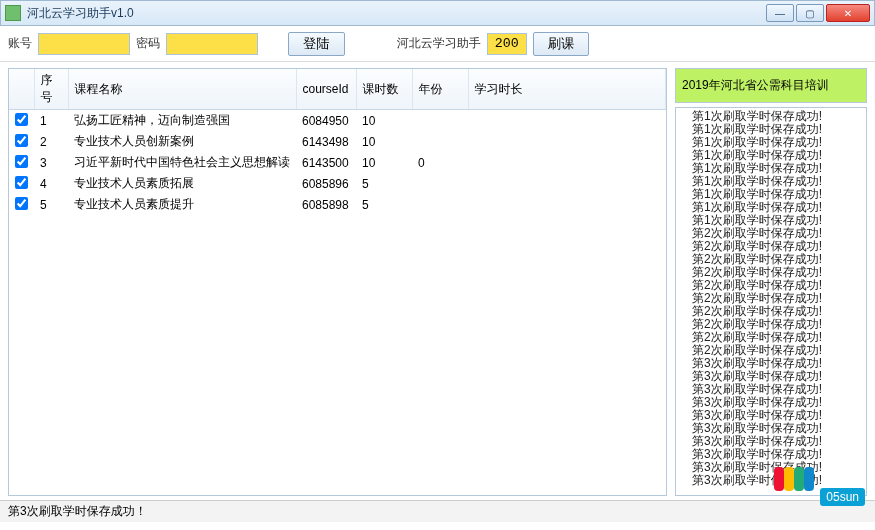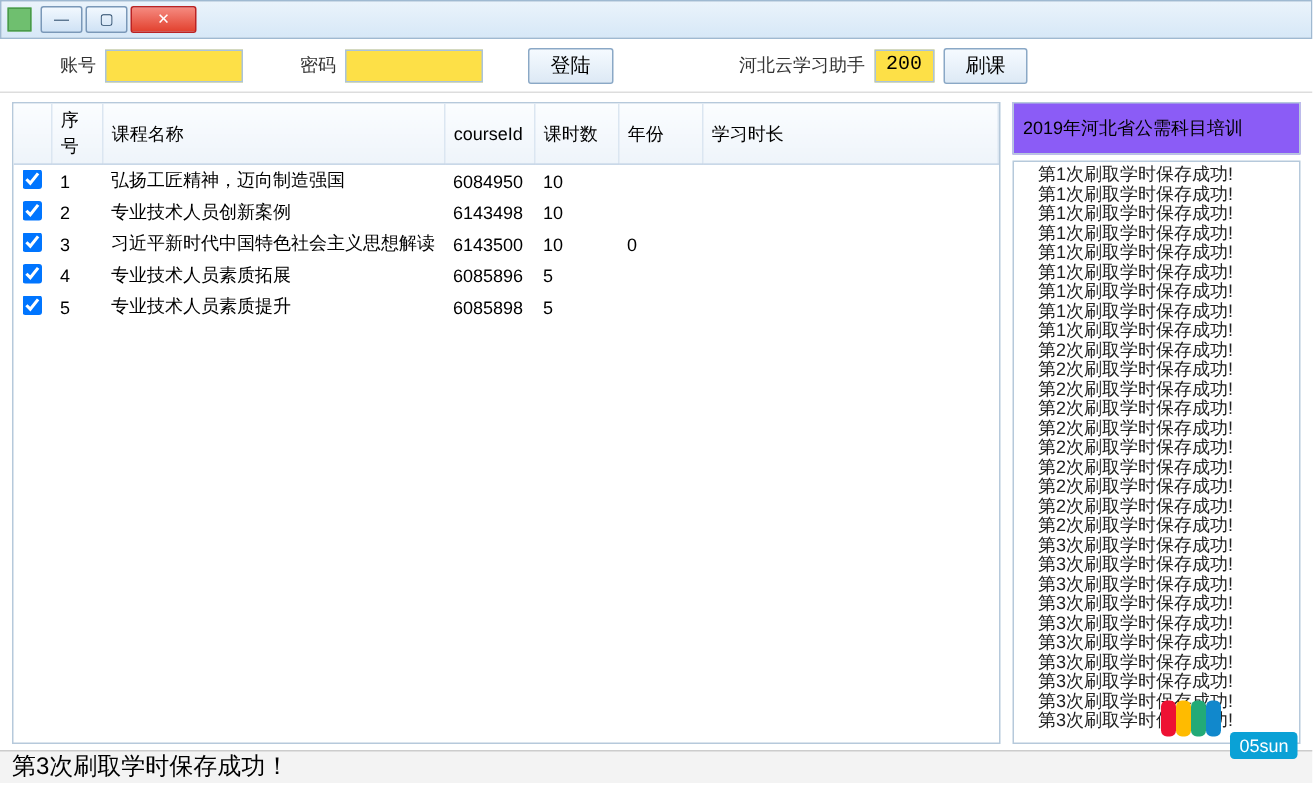--- a/index.html
+++ b/index.html
@@ -4,45 +4,46 @@
 <style>
 * { margin: 0; padding: 0; box-sizing: border-box; }
 body { font-family: "Microsoft YaHei", SimSun, sans-serif; font-size: 12px; background: #fff; width: 875px; height: 530px; overflow: hidden; position: relative; }
 .titlebar { height: 26px; background: linear-gradient(#eaf3fb, #d7e8f7); border: 1px solid #9fb9d1; display: flex; align-items: center; padding: 0 4px; }
 .titlebar .app-icon { width: 16px; height: 16px; background: #6fbf6f; border: 1px solid #4a9a4a; display:inline-block; margin-right:6px; }
 .titlebar .title-text { flex: 1; color: #1a3a5a; font-size: 12px; }
 .winbtns { display: flex; gap: 2px; }
 .winbtn { width: 28px; height: 18px; border: 1px solid #7a98b8; background: linear-gradient(#f2f8fe,#cfe2f5); border-radius: 2px; display:flex; align-items:center; justify-content:center; font-size:10px; color:#2a4a6a; }
 .winbtn.close { background: linear-gradient(#f58a80,#e2412e); border-color:#b22; color:#fff; width:44px; }
 .toolbar { height: 36px; display:flex; align-items:center; padding: 0 8px; gap:6px; border-bottom:1px solid #ddd; }
-.lbl { color:#333;margin-left:32px; }
+.lbl { color:#333; }
 .txt { border:1px solid #a9c3dc; height:22px; width:92px; padding:0 4px; background:#fde047;font-family:Liberation Mono, monospace; }
 .txt.small { width:40px; text-align:center; }
 .btn { height:24px; padding:0 14px; border:1px solid #8aa8c6; background:linear-gradient(#f5faff,#dde9f5); border-radius:2px; cursor:pointer; }
 .credit { color:#333; margin-left:auto; padding-left:6px; }
 .main { display:flex; height: 438px; padding: 6px 8px 4px 8px; gap:8px; }
 .leftpane { flex:1; border:1px solid #b6c9db; position:relative; overflow:hidden; background:#fff; }
 .tbl { width:100%; border-collapse:collapse; font-size:12px; }
 .tbl th { text-align:left; font-weight:normal; background:linear-gradient(#fbfdff,#eef4fa); border-bottom:1px solid #c9d8e8; border-right:1px solid #dbe6f1; padding:3px 6px; height:20px; }
 .tbl td { padding:2px 6px; height:18px; white-space:nowrap; }
 .tbl td.chk { width:18px; text-align:center; }
 .rightcol { width:192px; display:flex; flex-direction:column; gap:4px; }
-.groupbox { border:1px solid #b6c9db; padding:8px 6px; background:#8b5cf6; }
+.groupbox { border:1px solid #b6c9db; padding:8px 6px; background:#bef264; }
 .logbox { flex:1; border:1px solid #b6c9db; background:#fff; padding:2px 16px; overflow:hidden; line-height:13px; font-size:12px; color:#222; }
-.statusbar { height:22px; border-top:1px solid #ccc; background:#f3f3f3; padding:2px 8px; font-size:16px; display:flex; align-items:center; }
+.statusbar { height:22px; border-top:1px solid #ccc; background:#f3f3f3; padding:2px 8px; font-size:12px; display:flex; align-items:center; }
 .watermark { position:absolute; right:10px; bottom:24px; display:flex; align-items:center; gap:6px; font-size:20px; color:#555; font-style:italic; }
 .wm-logo { display:flex; }
 .wm-logo span { width:10px; height:24px; border-radius:4px; }
 .tag05 { background:#0aa1d6; color:#fff; padding:2px 6px; border-radius:3px; font-size:12px; font-style:normal;margin-top:37px; }
 </style>
 </head>
 <body>
 
 <div class="titlebar">
   <span class="app-icon"></span>
+  <span class="title-text">河北云学习助手v1.0</span>
   <div class="winbtns">
     <div class="winbtn">—</div>
     <div class="winbtn">▢</div>
     <div class="winbtn close">✕</div>
   </div>
 </div>
 
 <div class="toolbar">
   <span class="lbl">账号</span>
   <input class="txt" style="">

